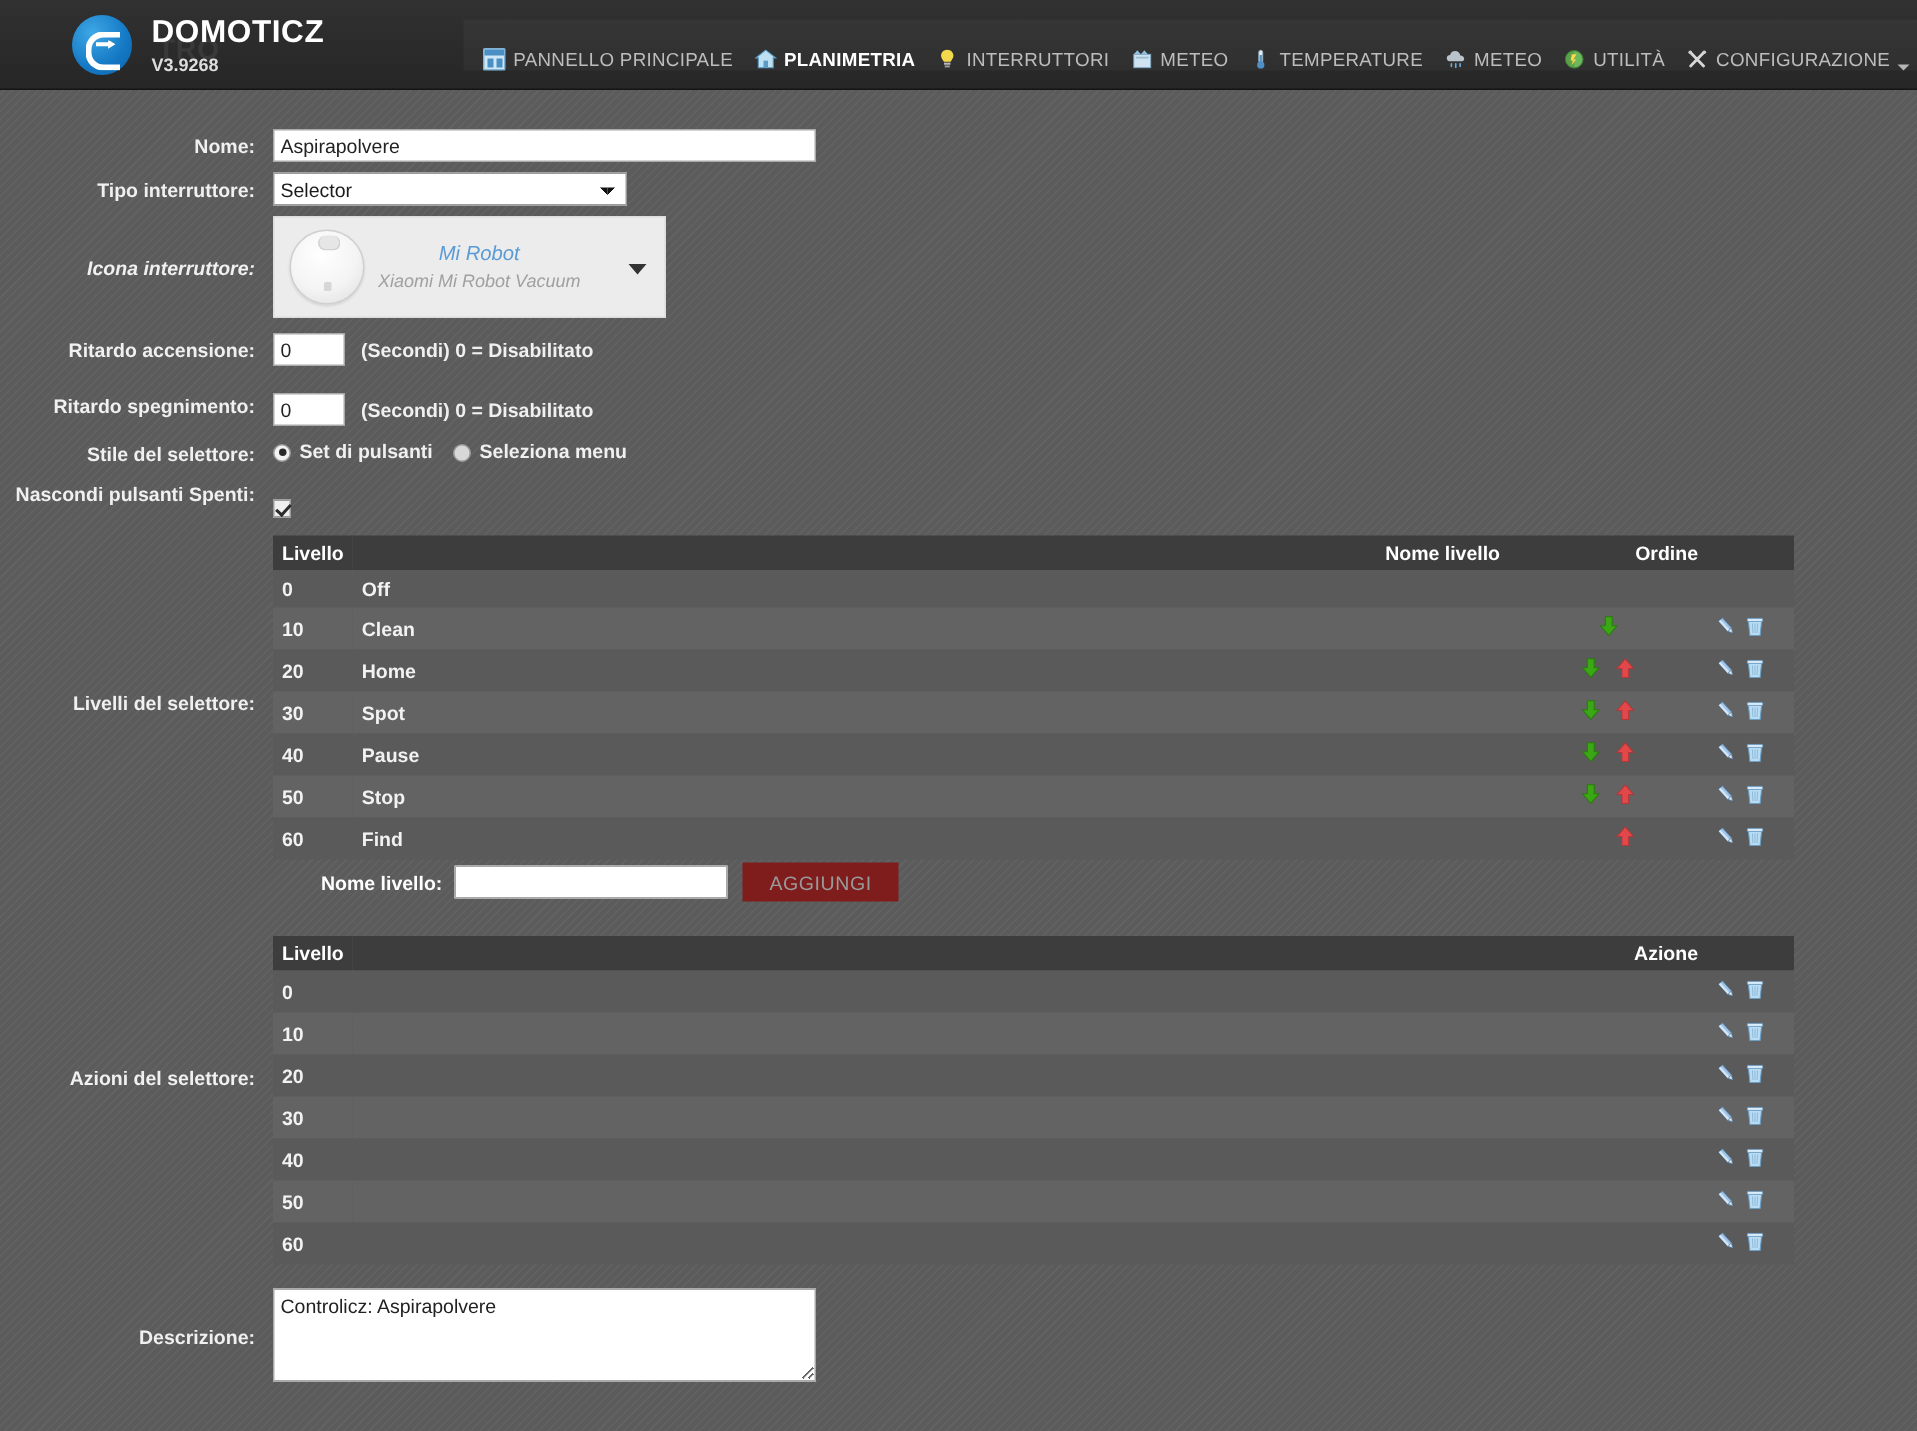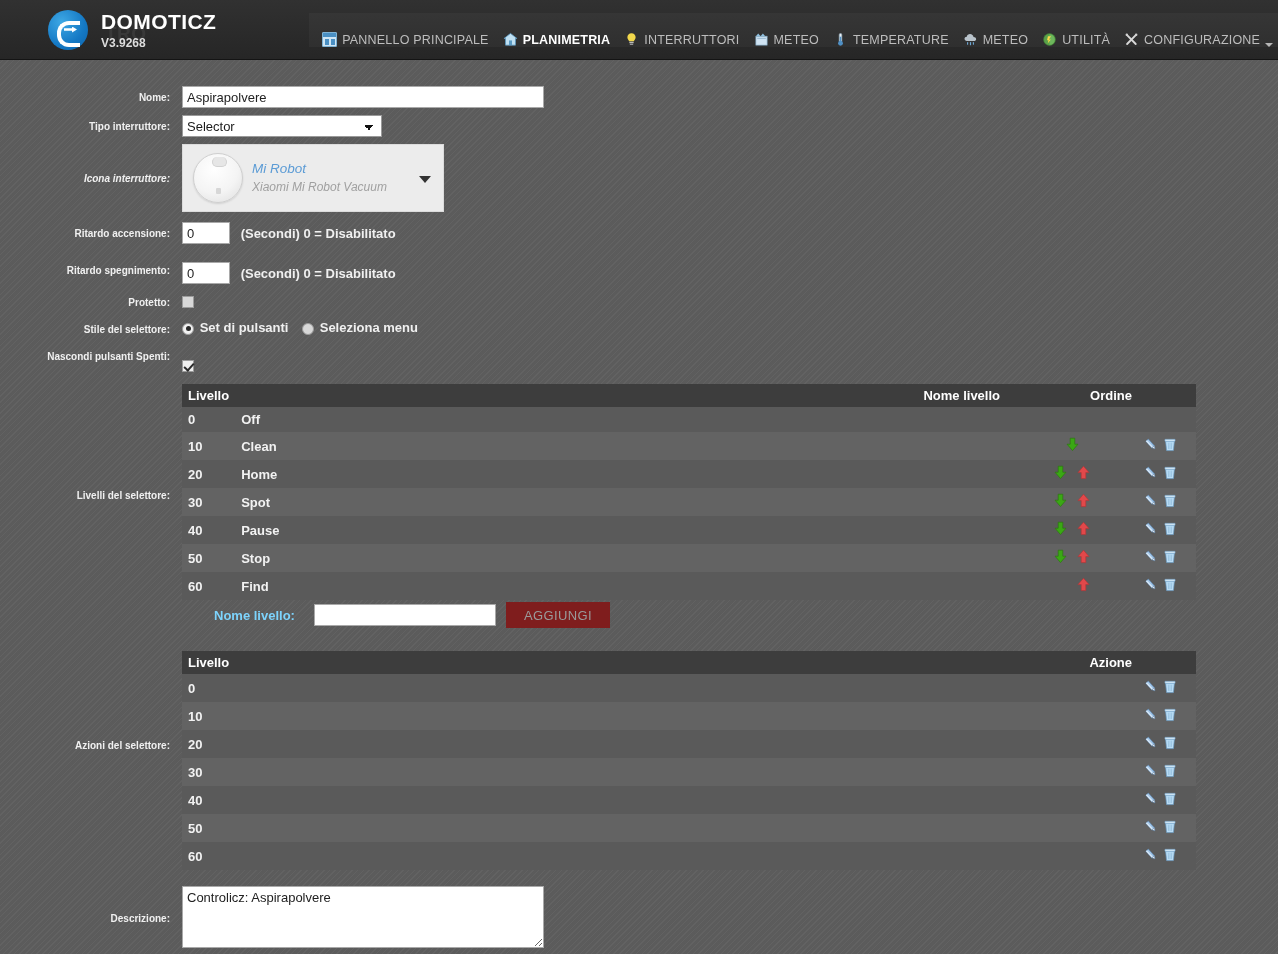--- a/index.html
+++ b/index.html
@@ -132,21 +132,21 @@
   .row {
     display: flex;
     align-items: flex-start;
     margin-bottom: 7px;
   }
   .lbl {
     width: 182px;
     min-width: 182px;
     text-align: right;
     padding-right: 12px;
-    font-size: 10px;
+    font-size: 13px;
     font-weight: bold;
     color: #f0f0f0;
     line-height: 17px;
     padding-top: 3px;
   }
   .fld { flex: 1; }
 
   input.txt {
     height: 22px;
     border: 1px solid #a9a9a9;
@@ -157,21 +157,21 @@
     padding: 1px 4px;
     outline: none;
   }
   .name-input { width: 362px; }
   .num-input {
     width: 48px;
     background: #f0f0f0;
     height: 20px;
   }
   .sel-type {
-    width: 200px; height: 22px;
+    width: 236px; height: 22px;
     border: 1px solid #9a9a9a;
     background: #ffffff;
     font-family: "Liberation Sans", sans-serif;
     font-size: 13px;
     color: #1a1a1a;
     padding: 1px 4px;
     -webkit-appearance: none; appearance: none;
     background-image: linear-gradient(45deg, transparent 50%, #111 50%),
                       linear-gradient(135deg, #111 50%, transparent 50%);
     background-position: calc(100% - 12px) 9px, calc(100% - 7px) 9px;
@@ -182,20 +182,21 @@
 
   
   .icon-picker {
     width: 262px; height: 68px;
     background: #ececec;
     border: 1px solid #dcdcdc;
     display: flex; align-items: center;
     padding: 0 10px;
     cursor: pointer;
     position: relative;
+    text-align: center;
   }
   .vacuum {
     width: 50px; height: 50px; flex: none;
     border-radius: 50%;
     background: radial-gradient(circle at 42% 32%, #ffffff 0%, #f4f4f4 55%, #dddddd 100%);
     border: 1px solid #cfcfcf;
     box-shadow: 0 1px 2px rgba(0,0,0,0.12);
     position: relative;
   }
   .vacuum::before {
@@ -300,21 +301,21 @@
   .arr { width: 15px; height: 15px; display: inline-block; }
   .arr-slot { width: 15px; height: 15px; display: inline-block; }
 
   .icon-btns { display: inline-flex; gap: 5px; align-items: center; }
   .pencil, .trash { width: 14px; height: 15px; display: inline-block; cursor: pointer; }
 
   .lvl-add-row {
     display: flex; align-items: center;
     margin-top: 2px; margin-bottom: 12px;
   }
-  .lvl-add-label { font-size: 13px; font-weight: bold; color: #7dd3fc; margin-right: 19px; padding-left: 32px; }
+  .lvl-add-label { font-size: 13px; font-weight: bold; color: #ffffff; margin-right: 8px; padding-left: 32px; }
   .lvl-name-input {
     width: 182px; height: 22px;
     background: #ececec;
     border: 1px solid #b4b4b4;
   }
   .btn-add {
     margin-left: 10px;
     height: 26px;
     padding: 0 18px;
     background: #7f1d1d;
@@ -486,26 +487,20 @@
   </div>
 
   <div class="row">
     <div class="lbl" style="padding-top:11px;">Ritardo spegnimento:</div>
     <div class="fld" style="padding-top:11px;">
       <input class="txt num-input" type="text" value="0" style="">
       <span class="hint">(Secondi) 0 = Disabilitato</span>
     </div>
   </div>
 
-  <div class="row">
-    <div class="lbl">Protetto:</div>
-    <div class="fld" style="padding-top:2px;">
-      <input class="cb" type="checkbox" style="">
-    </div>
-  </div>
 
   <div class="row">
     <div class="lbl">Stile del selettore:</div>
     <div class="fld" style="padding-top:2px;">
       <input class="rb" type="radio" name="selstyle" checked="" style="">
       <span class="radio-lbl">Set di pulsanti</span>
       <input class="rb" type="radio" name="selstyle" style="">
       <span class="radio-lbl">Seleziona menu</span>
     </div>
   </div>

